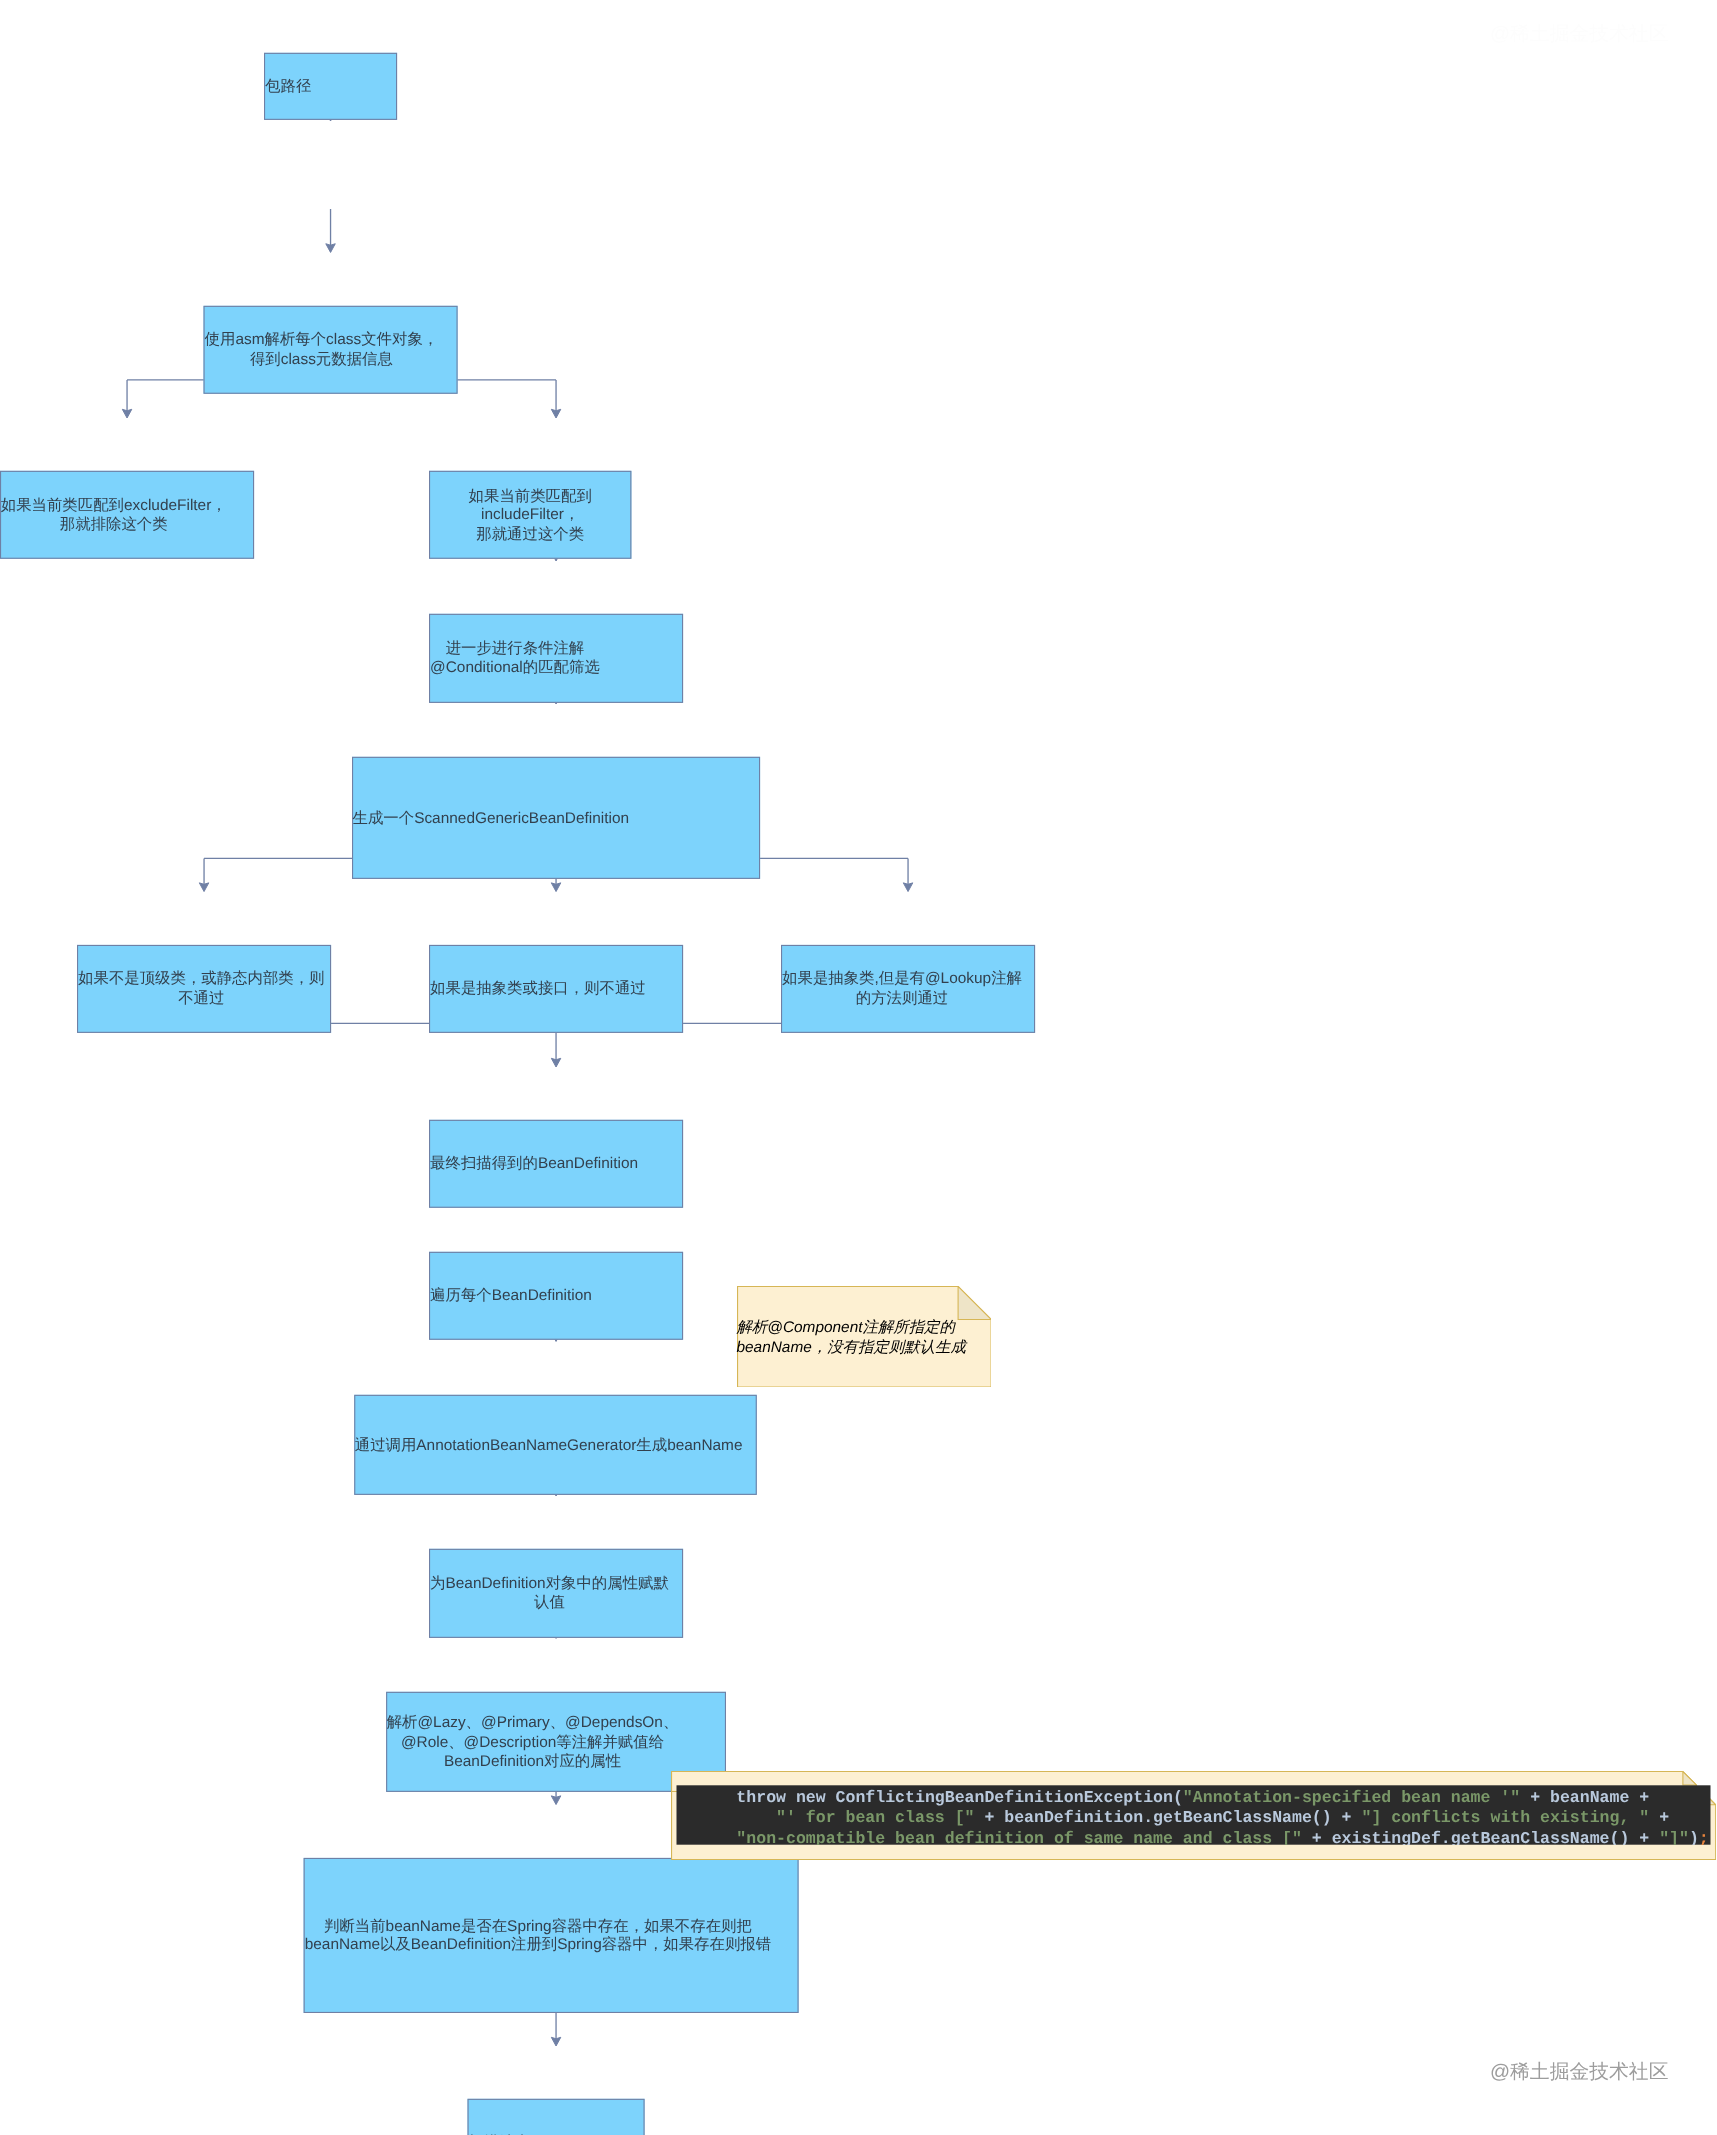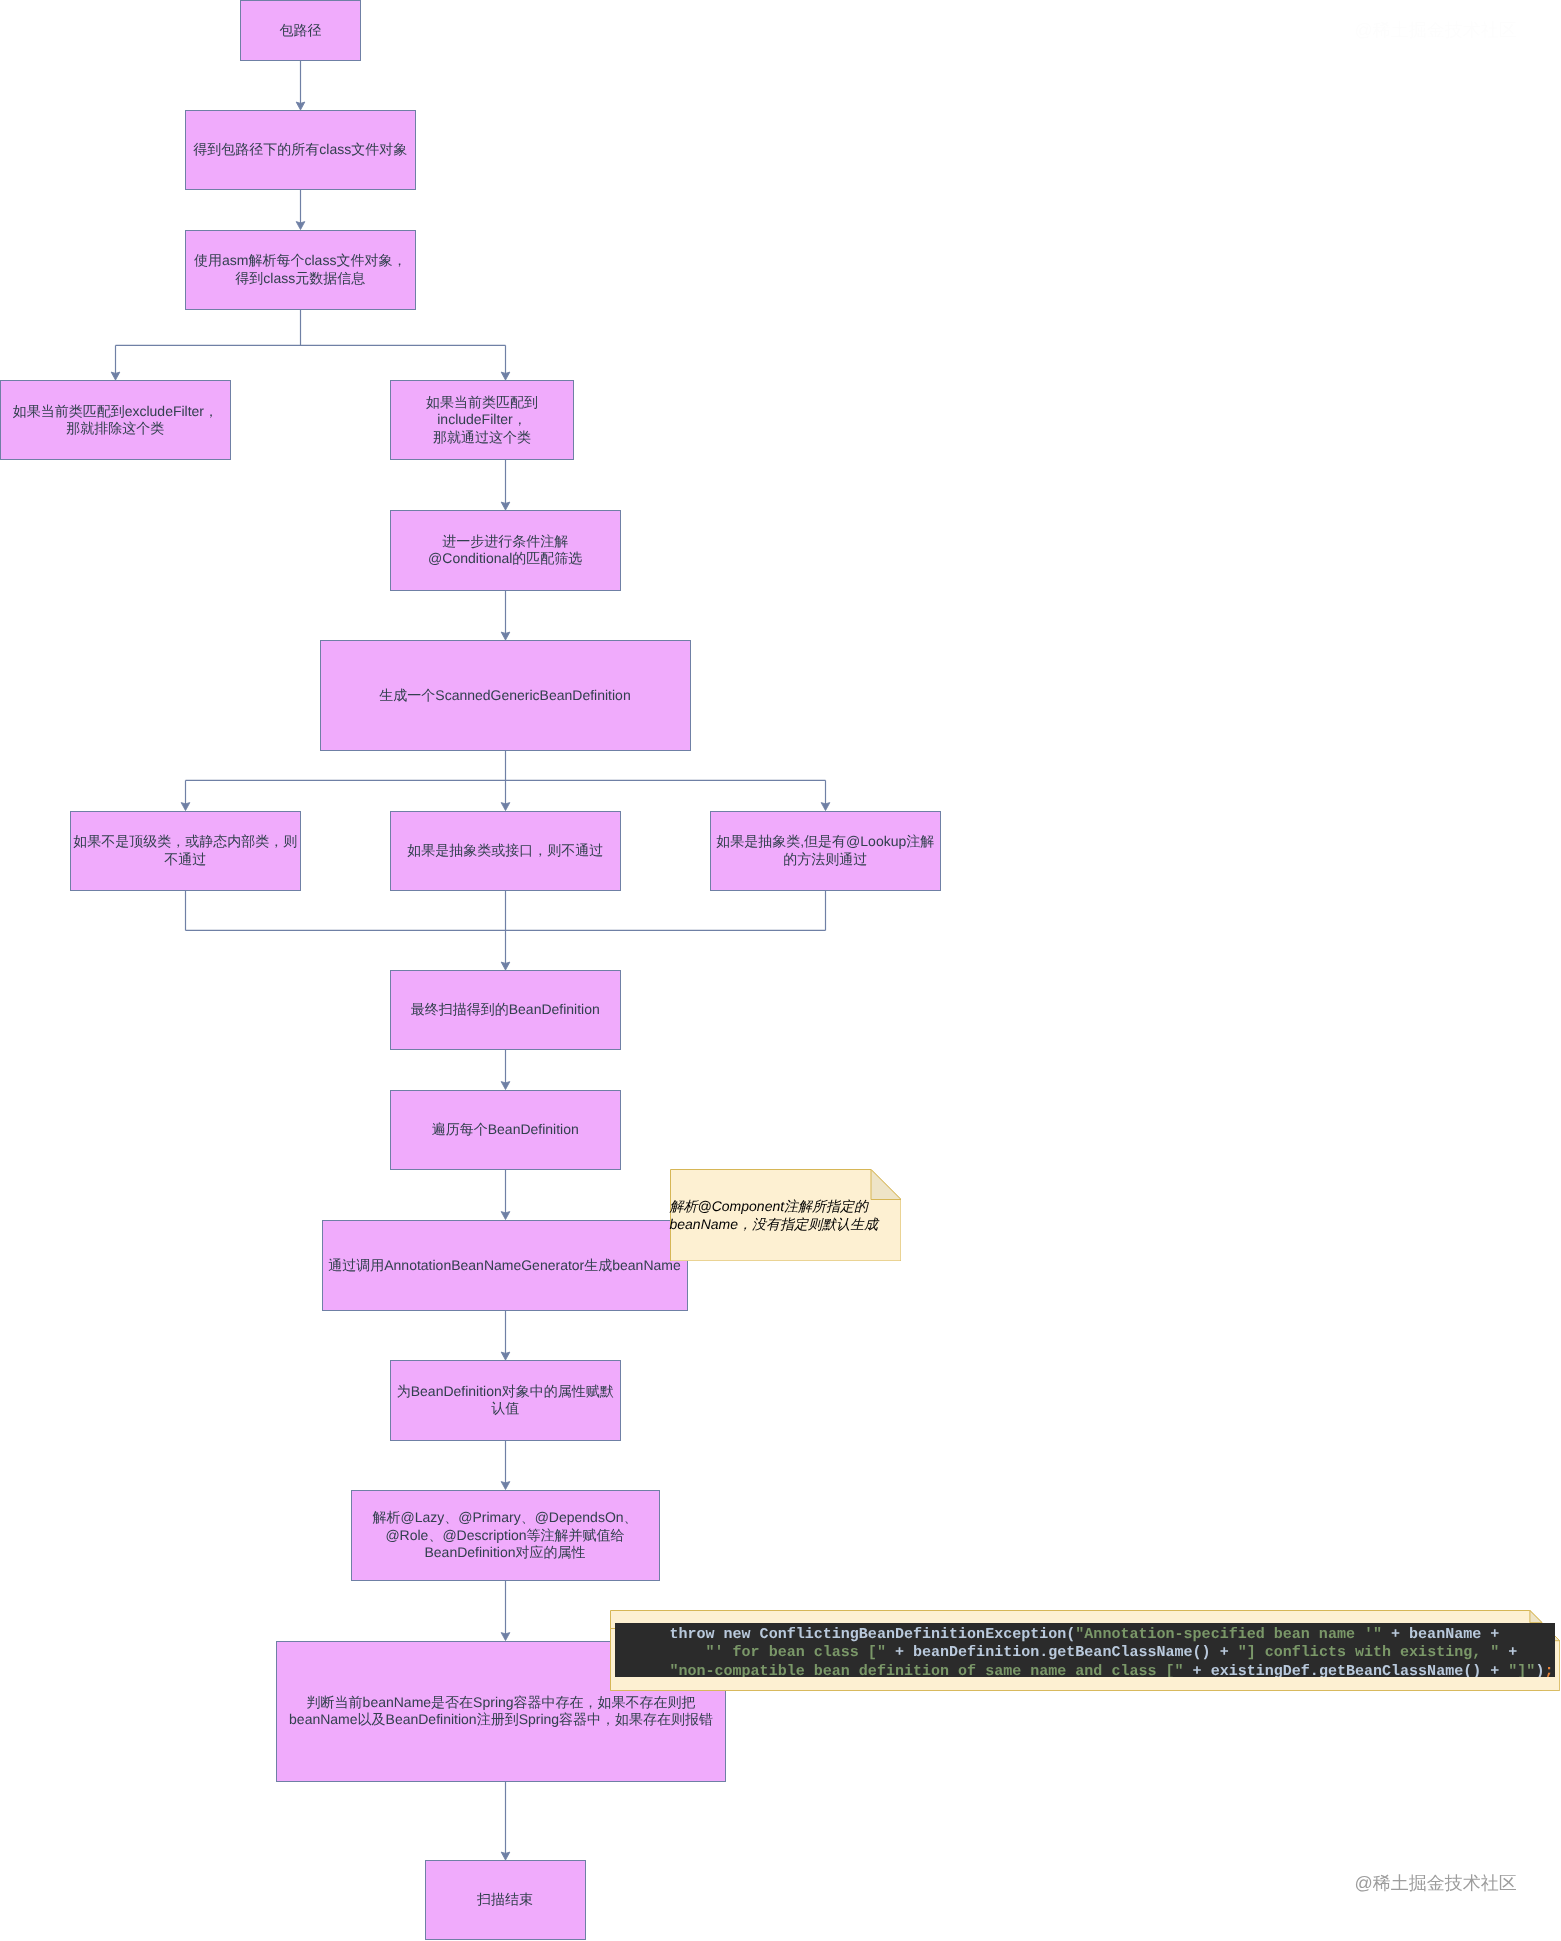--- a/index.html
+++ b/index.html
@@ -6,21 +6,21 @@
   html,body{margin:0;padding:0;background:#ffffff;}
   *{-webkit-font-smoothing:antialiased;text-rendering:geometricPrecision;}
   .codebox .cline,.nlabel,.ntext,.wm{transform:translateZ(0);}
   body{width:1561px;height:1941px;position:relative;overflow:hidden;
        font-family:"Liberation Sans","DejaVu Sans",sans-serif;}
   #stage{position:absolute;left:0;top:0;width:1561px;height:1941px;}
   svg.edges{position:absolute;left:0;top:0;width:1561px;height:1941px;}
   svg.edges .eline{fill:none;stroke:#6f80a5;stroke-width:1.2;}
   svg.edges .ehead{fill:#6f80a5;stroke:#6f80a5;stroke-width:0.9;stroke-linejoin:miter;}
   .node{position:absolute;box-sizing:border-box;border:1px solid #6f80a5;
-        background:#f0abfc;display:flex;align-items:center;justify-content:center;}
+        background:#7dd3fc;display:flex;align-items:center;justify-content:flex-start;margin-top:48px;}
   .nlabel{color:#32404e;font-size:14px;line-height:17.3px;text-align:center;
           white-space:pre-line;position:relative;top:0px;}
   .note{position:absolute;}
   .note svg{position:absolute;left:0;top:0;}
   .note .ntext{position:absolute;left:0;right:0;text-align:left;color:#000000;
                font-size:14px;line-height:18.1px;white-space:pre-line;
                transform:translateZ(0);font-style:italic;}
   .codebox{position:absolute;background:#2b2b2b;box-sizing:border-box;
            font-family:Liberation Mono, monospace;
            font-weight:bold;font-size:15.04px;line-height:18.5px;
@@ -71,23 +71,20 @@
     <polygon class="ehead" points="505.5,1360.0 501.2,1352.1 505.5,1353.4 509.8,1352.1"></polygon>
     <path class="eline" d="M 505.5 1440.5 L 505.5 1485.2"></path>
     <polygon class="ehead" points="505.5,1489.5 501.2,1481.6 505.5,1482.9 509.8,1481.6"></polygon>
     <path class="eline" d="M 505.5 1580.5 L 505.5 1636.2"></path>
     <polygon class="ehead" points="505.5,1640.5 501.2,1632.6 505.5,1633.9 509.8,1632.6"></polygon>
     <path class="eline" d="M 505.5 1781.5 L 505.5 1855.7"></path>
     <polygon class="ehead" points="505.5,1860.0 501.2,1852.1 505.5,1853.4 509.8,1852.1"></polygon>
   </svg>
     <div class="node" style="left:240.0px;top:0.2px;width:121.0px;height:60.8px">
       <div class="nlabel">包路径</div>
-    </div>
-    <div class="node" style="left:185.0px;top:110.0px;width:230.5px;height:80.0px">
-      <div class="nlabel">得到包路径下的所有class文件对象</div>
     </div>
     <div class="node" style="left:185.0px;top:229.5px;width:230.5px;height:80.5px">
       <div class="nlabel">使用asm解析每个class文件对象，
 得到class元数据信息</div>
     </div>
     <div class="node" style="left:-0.3px;top:380.0px;width:231.3px;height:80.0px">
       <div class="nlabel">如果当前类匹配到excludeFilter，
 那就排除这个类</div>
     </div>
     <div class="node" style="left:390.0px;top:380.0px;width:184px;height:80.0px">

